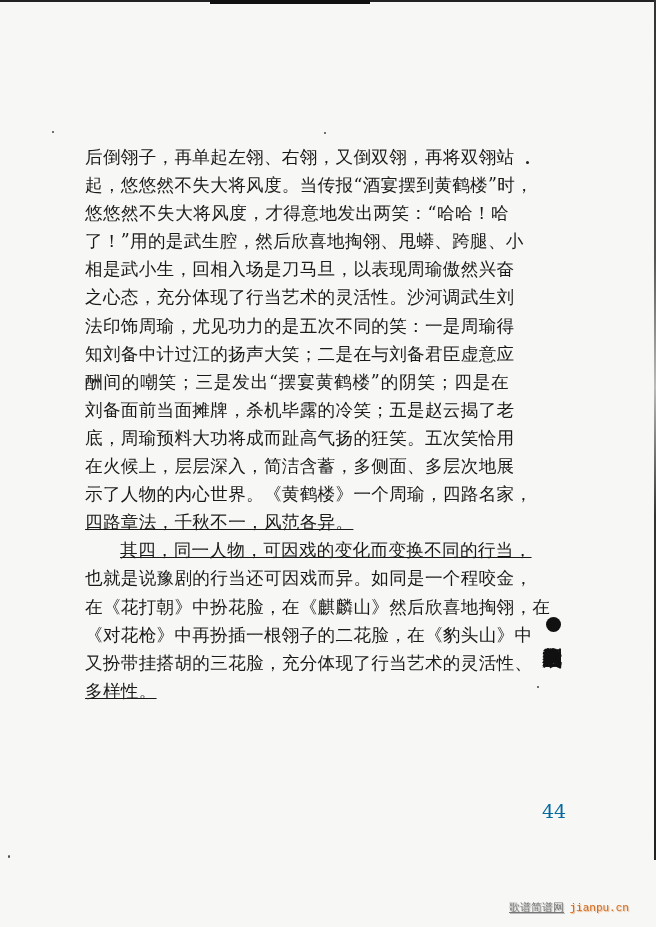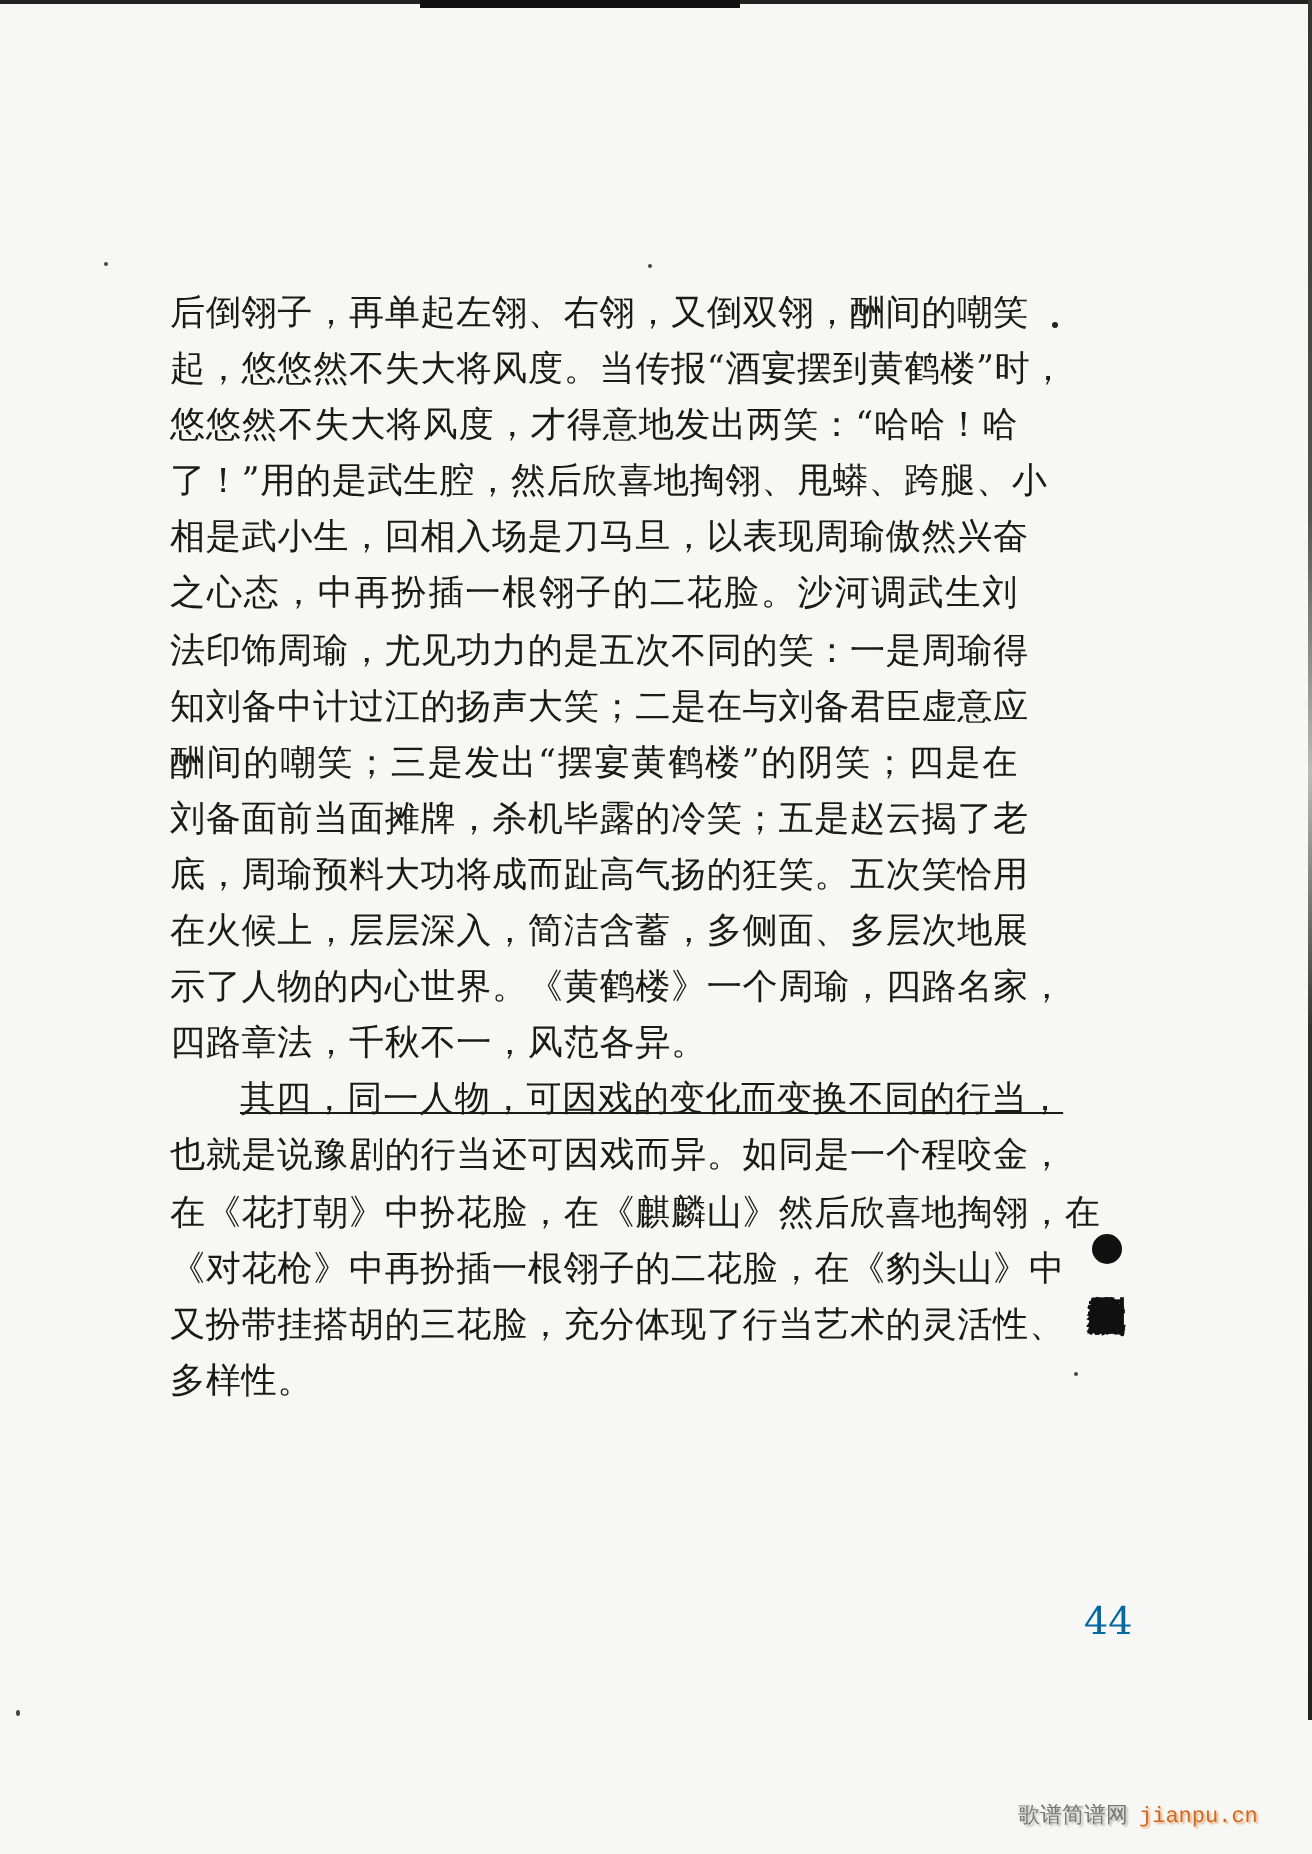--- a/index.html
+++ b/index.html
@@ -44,20 +44,21 @@
     }
     .page-body .line {
       display: block;
       white-space: nowrap;
       text-align: justify;
       text-align-last: justify;
       height: 28.1px;
     }
     .page-body .line.last {
       text-align-last: left;
+      text-decoration: underline;
     }
     .page-body .line.indent {
       padding-left: 35px;
       text-decoration: underline;
     }
     .margin-dot {
       position: absolute;
       left: 526px; top: 161px;
       width: 3px; height: 3px;
       background: #222;
@@ -101,20 +102,21 @@
       position: absolute;
       left: 509px;
       top: 900px;
       font-size: 11px;
       white-space: nowrap;
     }
     .watermark .wm-cn {
       color: #777;
       font-family: "DejaVu Serif", "Liberation Serif", serif;
       text-shadow: 1px 1px 1px #bbb;
+      text-decoration: underline;
     }
     .watermark .wm-url {
       color: #d2691e;
       font-family: Liberation Mono, monospace;
       text-shadow: 1px 1px 1px #e8b48a;
       margin-left: 2px;
     }
     .speck {
       position: absolute;
       background: #444;
@@ -122,26 +124,26 @@
     }
   </style>
 </head>
 <body>
 
 <div class="top-border"></div>
 <div class="top-border-thick"></div>
 <div class="right-border"></div>
 
 <div class="page-body">
-  <span class="line">后倒翎子，再单起左翎、右翎，又倒双翎，酬间的嘲笑</span>
+  <span class="line">后倒翎子，再单起左翎、右翎，又倒双翎，再将双翎站</span>
   <span class="line">起，悠悠然不失大将风度。当传报“酒宴摆到黄鹤楼”时，</span>
   <span class="line">悠悠然不失大将风度，才得意地发出两笑：“哈哈！哈</span>
   <span class="line">了！”用的是武生腔，然后欣喜地掏翎、甩蟒、跨腿、小</span>
   <span class="line">相是武小生，回相入场是刀马旦，以表现周瑜傲然兴奋</span>
-  <span class="line">之心态，中再扮插一根翎子的二花脸。沙河调武生刘</span>
+  <span class="line">之心态，充分体现了行当艺术的灵活性。沙河调武生刘</span>
   <span class="line">法印饰周瑜，尤见功力的是五次不同的笑：一是周瑜得</span>
   <span class="line">知刘备中计过江的扬声大笑；二是在与刘备君臣虚意应</span>
   <span class="line">酬间的嘲笑；三是发出“摆宴黄鹤楼”的阴笑；四是在</span>
   <span class="line">刘备面前当面摊牌，杀机毕露的冷笑；五是赵云揭了老</span>
   <span class="line">底，周瑜预料大功将成而趾高气扬的狂笑。五次笑恰用</span>
   <span class="line">在火候上，层层深入，简洁含蓄，多侧面、多层次地展</span>
   <span class="line">示了人物的内心世界。《黄鹤楼》一个周瑜，四路名家，</span>
   <span class="line last">四路章法，千秋不一，风范各异。</span>
   <span class="line indent">其四，同一人物，可因戏的变化而变换不同的行当，</span>
   <span class="line">也就是说豫剧的行当还可因戏而异。如同是一个程咬金，</span>

